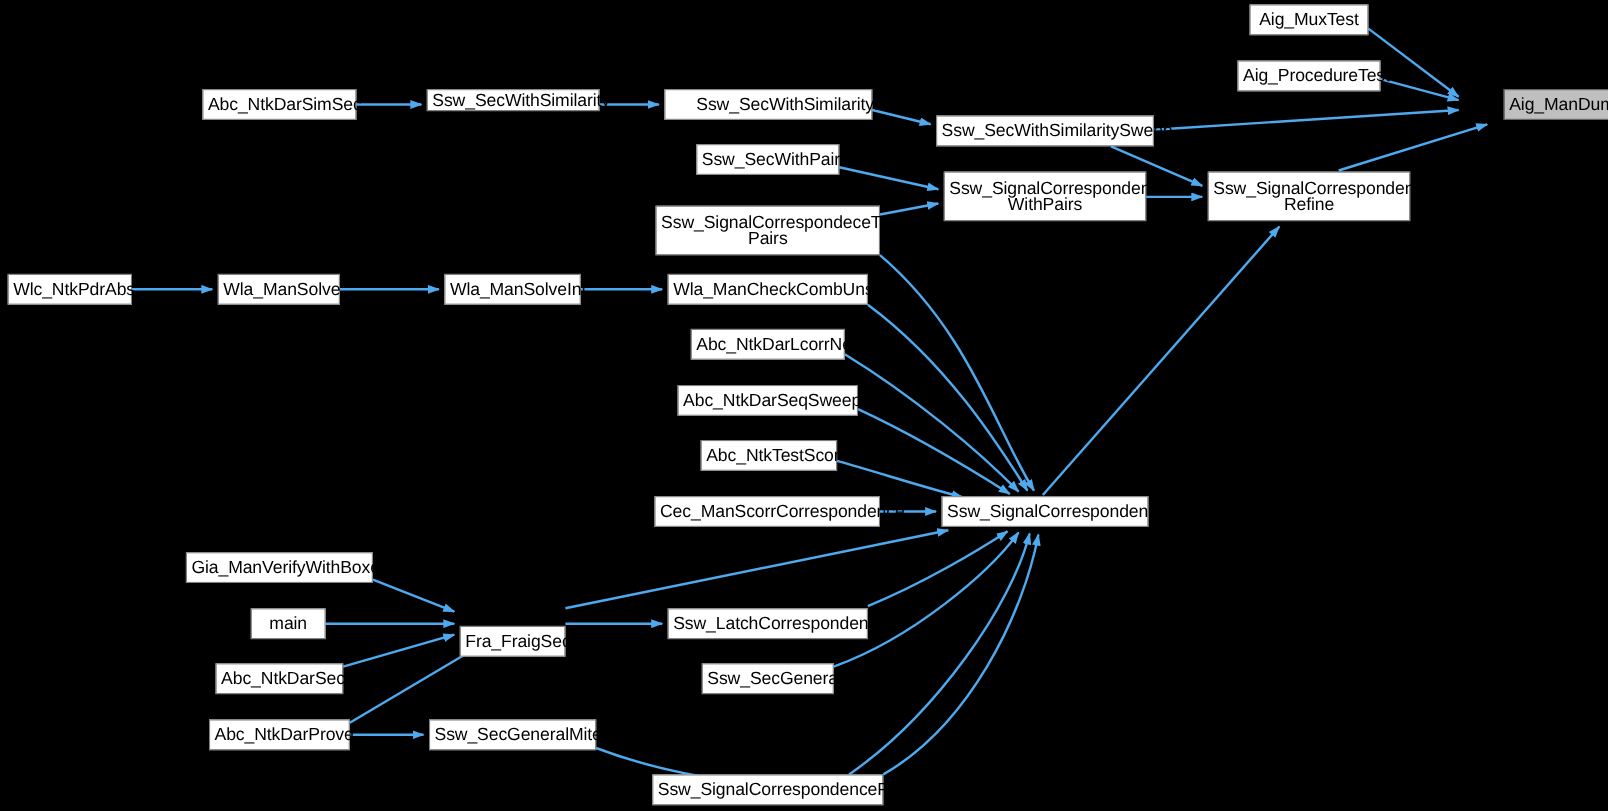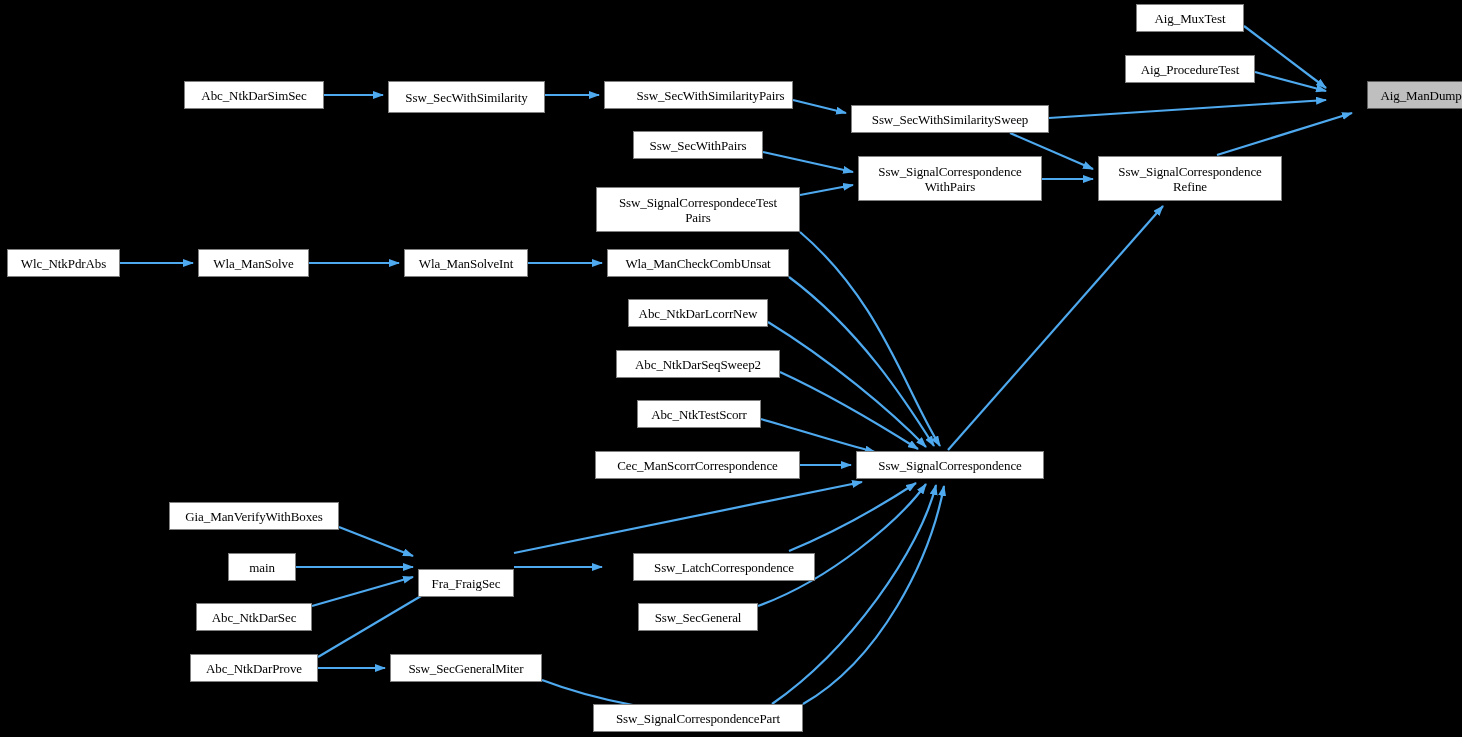--- a/index.html
+++ b/index.html
@@ -22,30 +22,29 @@
     width: 1462px;
     height: 737px;
     pointer-events: none;
   }
   .node {
     position: absolute;
     box-sizing: border-box;
     background: #ffffff;
     border: 1px solid #808080;
     color: #000000;
-    font-size: 13px;
+    font-size: 16px;
     line-height: 15px;
     text-align: center;
     display: flex;
     align-items: center;
     justify-content: center;
     white-space: pre-line;
     letter-spacing: -0.1px;
     z-index: 5;
-    font-family: Liberation Serif, serif;
   }
   .node.highlight {
     background: #bfbfbf;
     border: 1px solid #606060;
     margin-left: 36px;
   }
   .node-label {
     display: block;
     width: 100%;
     padding: 0 4px;
@@ -131,21 +130,21 @@
 
       <path d="M803,704 C880,660 930,560 944,486"></path>
     </g>
   </svg>
 
   <div id="nodes">
       <div class="node" style="left: 1136px; top: 4px; width: 108px; height: 28px;"><span class="node-label">Aig_MuxTest</span></div>
       <div class="node" style="left: 1125px; top: 55px; width: 130px; height: 28px;"><span class="node-label">Aig_ProcedureTest</span></div>
       <div class="node highlight" style="left: 1331px; top: 81px; width: 128px; height: 28px;"><span class="node-label">Aig_ManDumpBlif</span></div>
       <div class="node" style="left: 184px; top: 81px; width: 140px; height: 28px;"><span class="node-label">Abc_NtkDarSimSec</span></div>
-      <div class="node" style="left: 388px; top: 81px; width: 157px; height: 32px;"><span class="node-label">Ssw_SecWithSimilarity</span></div>
+      <div class="node" style="left: 388px; top: 81px; width: 157px; height: 20px;"><span class="node-label">Ssw_SecWithSimilarity</span></div>
       <div class="node" style="left: 604px; top: 81px; width: 189px; height: 28px; padding-left: 24px;"><span class="node-label">Ssw_SecWithSimilarityPairs</span></div>
       <div class="node" style="left: 851px; top: 105px; width: 198px; height: 28px;"><span class="node-label">Ssw_SecWithSimilaritySweep</span></div>
       <div class="node" style="left: 633px; top: 131px; width: 130px; height: 28px;"><span class="node-label">Ssw_SecWithPairs</span></div>
       <div class="node" style="left: 858px; top: 156px; width: 184px; height: 45px;"><span class="node-label">Ssw_SignalCorrespondence
 WithPairs</span></div>
       <div class="node" style="left: 1098px; top: 156px; width: 184px; height: 45px;"><span class="node-label">Ssw_SignalCorrespondence
 Refine</span></div>
       <div class="node" style="left: 596px; top: 187px; width: 204px; height: 45px;"><span class="node-label">Ssw_SignalCorrespondeceTest
 Pairs</span></div>
       <div class="node" style="left: 7px; top: 249px; width: 113px; height: 28px;"><span class="node-label">Wlc_NtkPdrAbs</span></div>
@@ -153,21 +152,21 @@
       <div class="node" style="left: 404px; top: 249px; width: 124px; height: 28px;"><span class="node-label">Wla_ManSolveInt</span></div>
       <div class="node" style="left: 607px; top: 249px; width: 182px; height: 28px;"><span class="node-label">Wla_ManCheckCombUnsat</span></div>
       <div class="node" style="left: 628px; top: 299px; width: 140px; height: 28px;"><span class="node-label">Abc_NtkDarLcorrNew</span></div>
       <div class="node" style="left: 616px; top: 350px; width: 164px; height: 28px;"><span class="node-label">Abc_NtkDarSeqSweep2</span></div>
       <div class="node" style="left: 637px; top: 400px; width: 124px; height: 28px; text-align: center;"><span class="node-label">Abc_NtkTestScorr</span></div>
       <div class="node" style="left: 595px; top: 451px; width: 205px; height: 28px;"><span class="node-label">Cec_ManScorrCorrespondence</span></div>
       <div class="node" style="left: 856px; top: 451px; width: 188px; height: 28px;"><span class="node-label">Ssw_SignalCorrespondence</span></div>
       <div class="node" style="left: 169px; top: 502px; width: 170px; height: 28px;"><span class="node-label">Gia_ManVerifyWithBoxes</span></div>
       <div class="node" style="left: 228px; top: 553px; width: 68px; height: 28px;"><span class="node-label">main</span></div>
       <div class="node" style="left: 418px; top: 569px; width: 96px; height: 28px;"><span class="node-label">Fra_FraigSec</span></div>
-      <div class="node" style="left: 607px; top: 553px; width: 182px; height: 28px; margin-left: 26px;"><span class="node-label">Ssw_LatchCorrespondence</span></div>
+      <div class="node" style="left: 607px; top: 553px; width: 182px; height: 28px;"><span class="node-label">Ssw_LatchCorrespondence</span></div>
       <div class="node" style="left: 196px; top: 603px; width: 116px; height: 28px;"><span class="node-label">Abc_NtkDarSec</span></div>
       <div class="node" style="left: 638px; top: 603px; width: 120px; height: 28px;"><span class="node-label">Ssw_SecGeneral</span></div>
       <div class="node" style="left: 190px; top: 654px; width: 128px; height: 28px;"><span class="node-label">Abc_NtkDarProve</span></div>
       <div class="node" style="left: 390px; top: 654px; width: 152px; height: 28px;"><span class="node-label">Ssw_SecGeneralMiter</span></div>
       <div class="node" style="left: 593px; top: 704px; width: 210px; height: 28px;"><span class="node-label">Ssw_SignalCorrespondencePart</span></div>
     </div>
 
 </div>
 
 </body></html>

